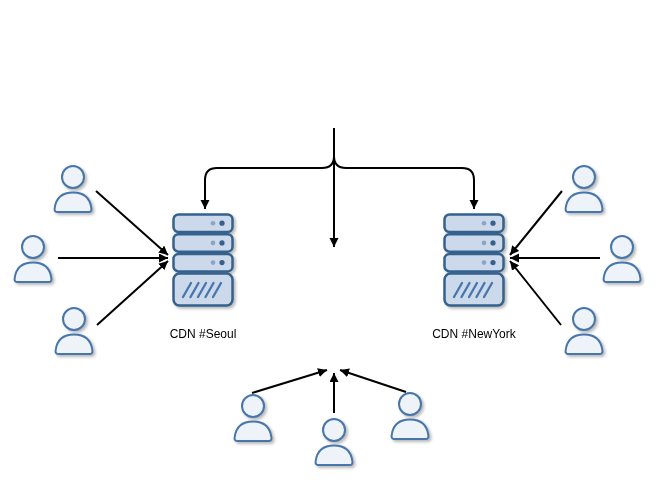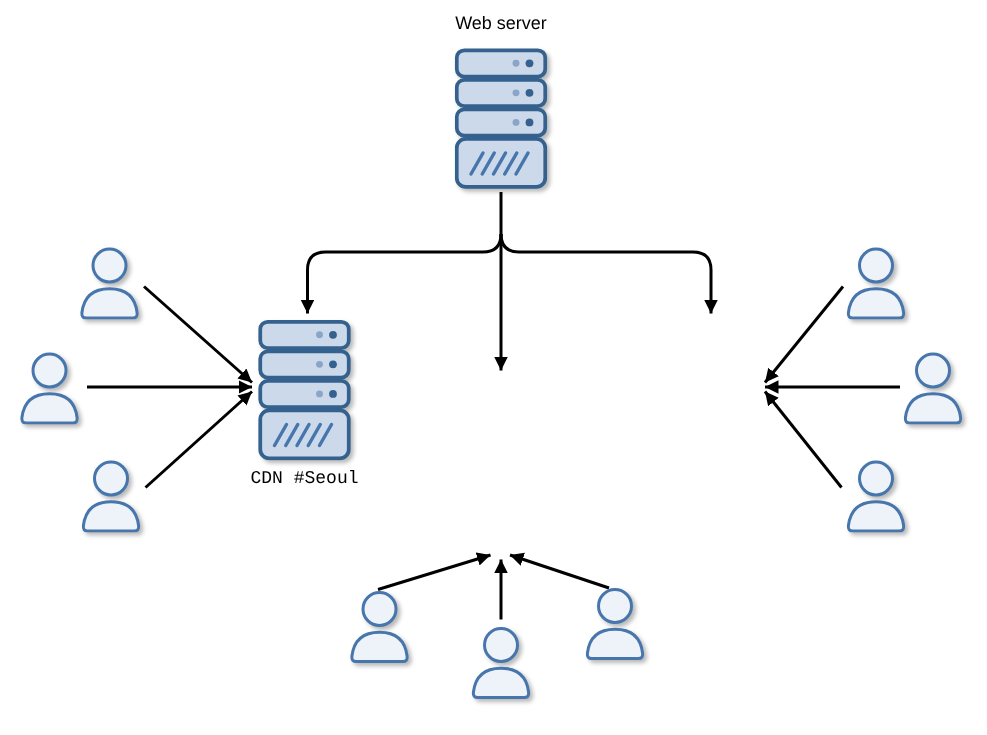--- a/index.html
+++ b/index.html
@@ -8,21 +8,21 @@
     position:relative;width:658px;height:490px;background:var(--background,#fff);
     overflow:hidden;
   }
   .edges{position:absolute;left:0;top:0;width:658px;height:490px;pointer-events:none;}
   .edges path{fill:none;stroke:var(--arrow,#000);stroke-width:2;}
   .node{position:absolute;display:flex;flex-direction:column;align-items:center;}
   .node .label{
     font-size:12px;line-height:14px;color:#000;text-align:center;white-space:nowrap;
   }
   .node.label-top .label{margin-bottom:10px;}
-  .node.label-bottom .label{margin-top:5px;font-family:Liberation Mono, monospace;}
+  .node.label-bottom .label{margin-top:20px;}
   .icon-shadow{filter:drop-shadow(2px 2px 1.5px rgba(0,0,0,0.28));}
   .person{position:absolute;width:42px;height:49px;}
   .server-svg{width:62px;height:94px;}
   .person-svg{width:42px;height:49px;}
 </style>
 </head>
 <body>
 
 <div class="canvas">
 
@@ -77,35 +77,35 @@
 
     <path d="M 562 191 L 510 255" marker-end="url(#ah)"></path>
     <path d="M 600 258 L 510 258" marker-end="url(#ah)"></path>
     <path d="M 561 325 L 510 261" marker-end="url(#ah)"></path>
 
     <path d="M 252 393 L 327 370" marker-end="url(#ah)"></path>
     <path d="M 334 413 L 334 373" marker-end="url(#ah)"></path>
     <path d="M 406 392 L 340 370" marker-end="url(#ah)"></path>
   </svg>
 
-  <div class="node label-top" style="left:284px;top:8px;width:100px;">
-    <div class="label">Web server</div>
-    <svg class="server-svg icon-shadow" viewBox="0 0 62 94">
-        <use href="#sym-server"></use>
-      </svg>
-  </div>
 
   <div class="node label-bottom" style="left:153px;top:213px;width:100px;">
     <svg class="server-svg icon-shadow" viewBox="0 0 62 94">
         <use href="#sym-server"></use>
       </svg>
     <div class="label">CDN #Seoul</div>
   </div>
 
 
+  <div class="node label-bottom" style="left:424px;top:213px;width:100px;">
+    <svg class="server-svg icon-shadow" viewBox="0 0 62 94">
+        <use href="#sym-server"></use>
+      </svg>
+    <div class="label">CDN #NewYork</div>
+  </div>
 
   <div class="person" style="left:52px;top:164px;">
     <svg class="person-svg icon-shadow" viewBox="0 0 42 49">
         <use href="#sym-person"></use>
       </svg>
   </div>
   <div class="person" style="left:12px;top:234px;">
     <svg class="person-svg icon-shadow" viewBox="0 0 42 49">
         <use href="#sym-person"></use>
       </svg>

